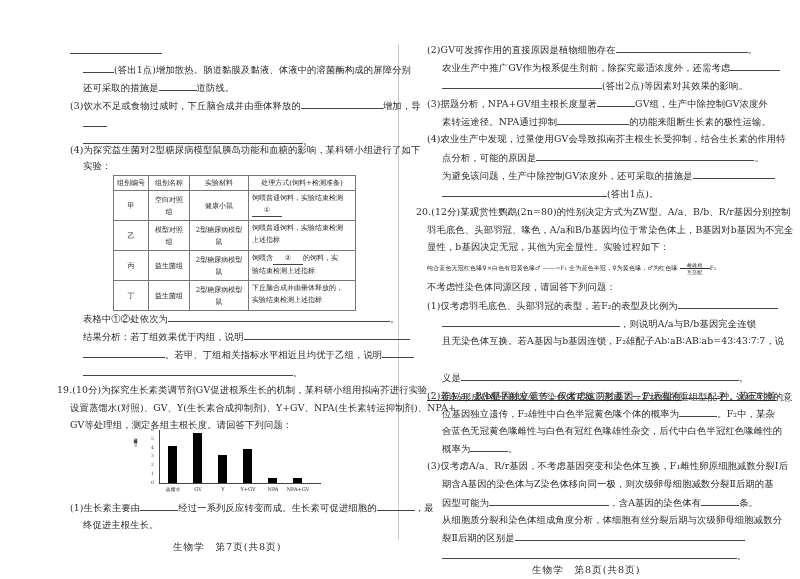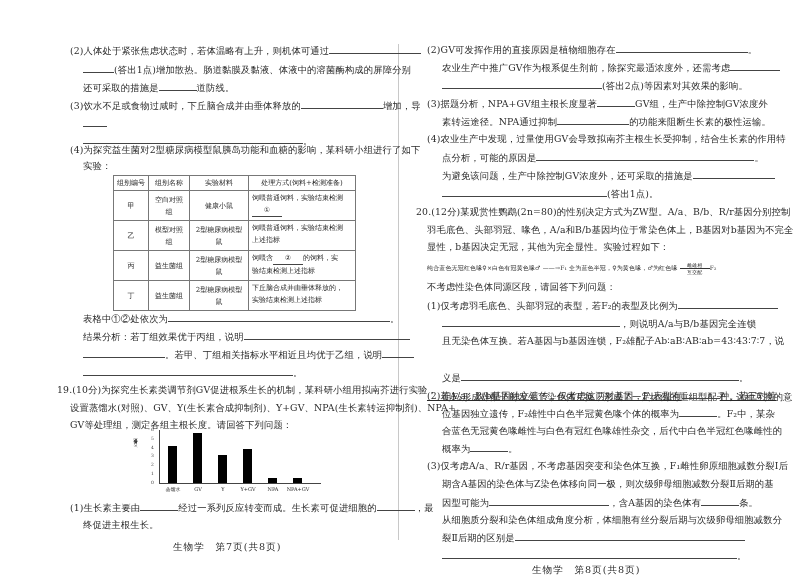--- a/index.html
+++ b/index.html
@@ -32,21 +32,21 @@
   .arrow-lbl .top { display:block; border-bottom:0.7px solid #333; line-height:6px; }
   .arrow-lbl .bot { display:block; line-height:6px; }
 </style>
 </head>
 <body>
 
 <div class="divider"></div>
 
 <div class="page left">
   <div class="ln" style="left:70px;top:43px;">
-    <span>(2)人体处于紧张焦虑状态时，若体温略有上升，则机体可通过</span><span class="blank" style="width:92px"></span>
+    <span class="blank" style="width:92px"></span>
   </div>
   <div class="ln" style="left:83px;top:62px;">
     <span class="blank" style="width:31px"></span><span>(答出1点)增加散热。肠道黏膜及黏液、体液中的溶菌酶构成的屏障分别</span>
   </div>
   <div class="ln" style="left:83px;top:80px;">
     <span>还可采取的措施是</span><span class="blank" style="width:38px"></span><span>道防线。</span>
   </div>
   <div class="ln" style="left:70px;top:98px;">
     <span>(3)饮水不足或食物过咸时，下丘脑合成并由垂体释放的</span><span class="blank" style="width:82px"></span><span>增加，导</span>
   </div>

